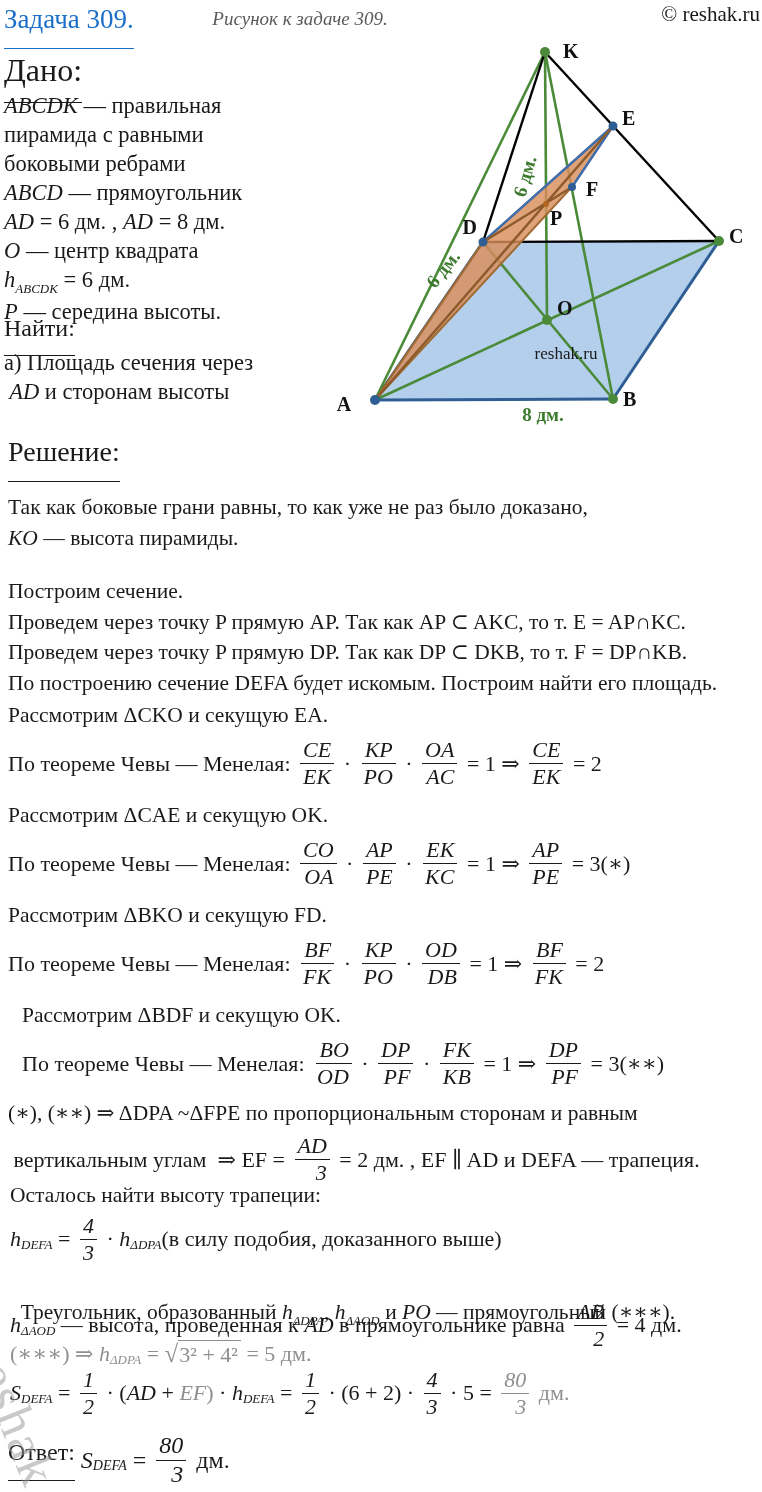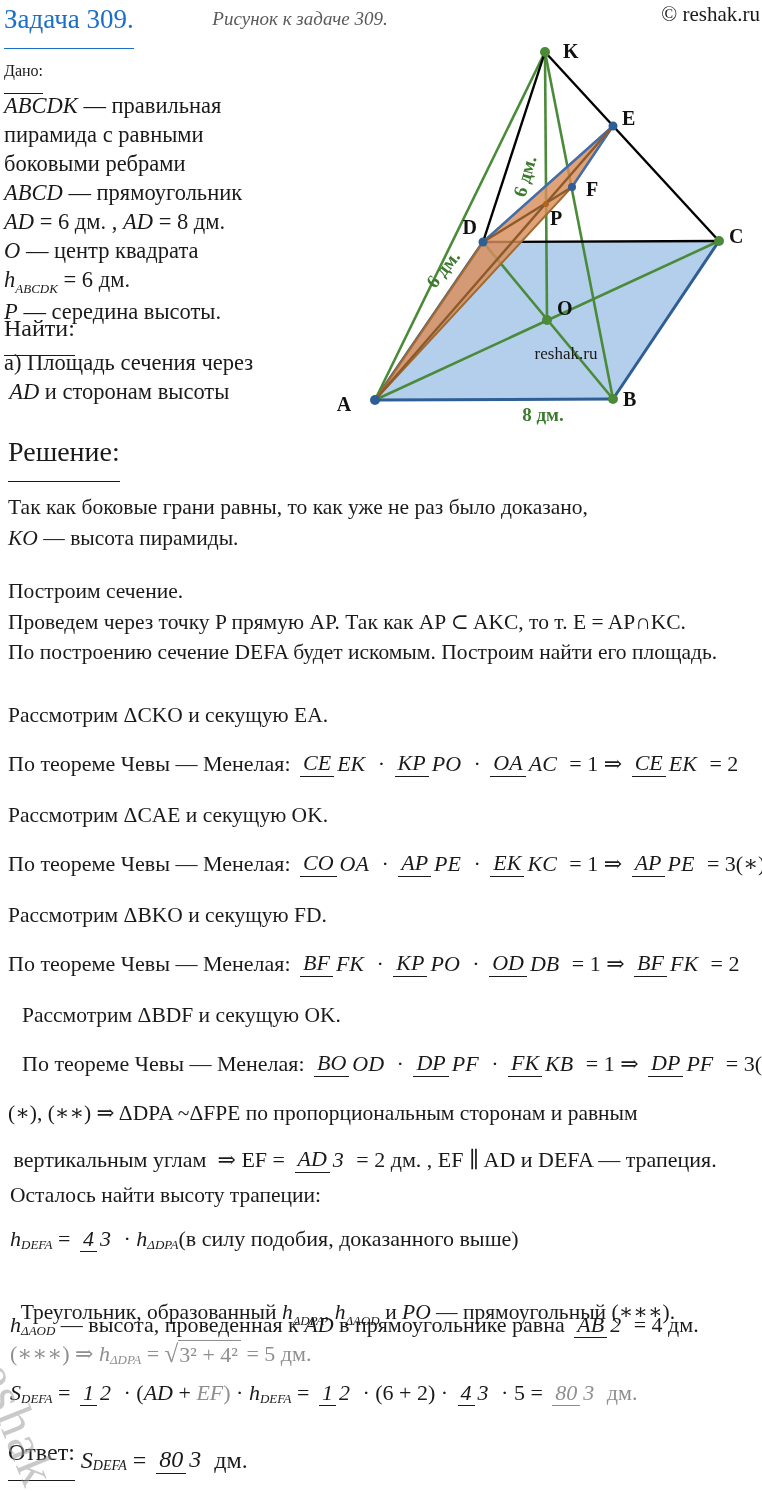--- a/index.html
+++ b/index.html
@@ -7,21 +7,21 @@
        font-family:"Liberation Serif","DejaVu Serif",serif;color:#1a1a1a;overflow:hidden}
   .abs{position:absolute}
   .u{border-bottom:1.6px solid currentColor;padding-bottom:14px}
   .line{font-size:21.5px;line-height:30.5px;white-space:pre}
   .gline{font-size:22.5px;line-height:29px;white-space:pre}
   .v{font-style:italic}
   .sub{font-size:13px;font-style:italic;position:relative;top:6px;letter-spacing:0}
   .gray{color:#8f8f8f}
   .row{display:flex;align-items:center;font-size:22px}
   .row span{white-space:pre}
-  .frac{display:inline-flex;flex-direction:row;align-items:center;line-height:1.16;
+  .frac{display:inline-flex;flex-direction:column;align-items:flex-end;line-height:1.16;
         margin:0 4px;font-style:italic;text-align:center}
   .frac .fn{border-bottom:1.6px solid currentColor;padding:0 3px}
   .frac .fd{padding:0 3px}
   .sqrt{display:inline-flex;align-items:flex-start}
   .sqrt .sign{font-size:25px;line-height:1.1}
   .sqrt .rad{border-top:1.7px solid currentColor;padding:1px 3px 0 1px}
   #title{left:4px;top:4px;font-size:27px;color:#1b6fc9}
   #title .u{border-color:#1b6fc9}
   #caption{left:170px;top:8px;width:260px;text-align:center;font-size:19px;
            font-style:italic;color:#5a5a5a}
@@ -94,21 +94,21 @@
   </g>
   <g font-family="Liberation Serif, DejaVu Serif, serif" font-size="19" font-weight="bold" fill="#3c7a2e">
     <text x="213" y="393" text-anchor="middle">8 дм.</text>
     <text x="201" y="150" text-anchor="middle" transform="rotate(-74 201 150)">6 дм.</text>
     <text x="118" y="245" text-anchor="middle" transform="rotate(-51 118 245)">6 дм.</text>
   </g>
   <text x="236" y="331" text-anchor="middle" font-family="Liberation Serif, DejaVu Serif, serif" font-size="17" fill="#1a1a1a">reshak.ru</text>
 </svg>
 
 <div class="abs" style="left:4px;top:56px">
-  <div class="gline" style="font-size:16px;margin-bottom:6px"><span class="u">Дано:</span></div>
+  <div class="gline" style="font-size:32px;margin-bottom:6px"><span class="u">Дано:</span></div>
   <div class="gline"><span class="v">ABCDK</span><span> — правильная</span></div>
   <div class="gline"><span>пирамида с равными</span></div>
   <div class="gline"><span>боковыми ребрами</span></div>
   <div class="gline"><span class="v">ABCD</span><span> — прямоугольник</span></div>
   <div class="gline"><span class="v">AD</span><span> = 6 дм. , </span><span class="v">AD</span><span> = 8 дм.</span></div>
   <div class="gline"><span class="v">O</span><span> — центр квадрата</span></div>
   <div class="gline"><span class="v">h</span><span class="sub">ABCDK</span><span> = 6 дм.</span></div>
   <div class="gline"><span class="v">P</span><span> — середина высоты.</span></div>
 </div>
 
@@ -121,20 +121,21 @@
 <div class="abs" style="left:8px;top:436px;font-size:28px"><span class="u">Решение:</span></div>
 
 <div class="abs" style="left:8px;top:492px">
   <div class="line">Так как боковые грани равны, то как уже не раз было доказано,</div>
   <div class="line"><span class="v">KO</span><span> — высота пирамиды.</span></div>
 </div>
 
 <div class="abs" style="left:8px;top:576px">
   <div class="line">Построим сечение.</div>
   <div class="line">Проведем через точку P прямую AP. Так как AP ⊂ AKC, то т. E = AP∩KC.</div>
+  <div class="line">Проведем через точку P прямую DP. Так как DP ⊂ DKB, то т. F = DP∩KB.</div>
   <div class="line">По построению сечение DEFA будет искомым. Построим найти его площадь.</div>
 </div>
 
 <div class="abs" style="left:8px;top:700px">
   <div class="line"><span>Рассмотрим ΔCKO и секущую EA.</span></div>
   <div class="row" style="height:66px">
     <span>По теореме Чевы — Менелая: </span>
     <span class="frac"><span class="fn">CE</span><span class="fd">EK</span></span>
     <span> · </span>
     <span class="frac"><span class="fn">KP</span><span class="fd">PO</span></span>

